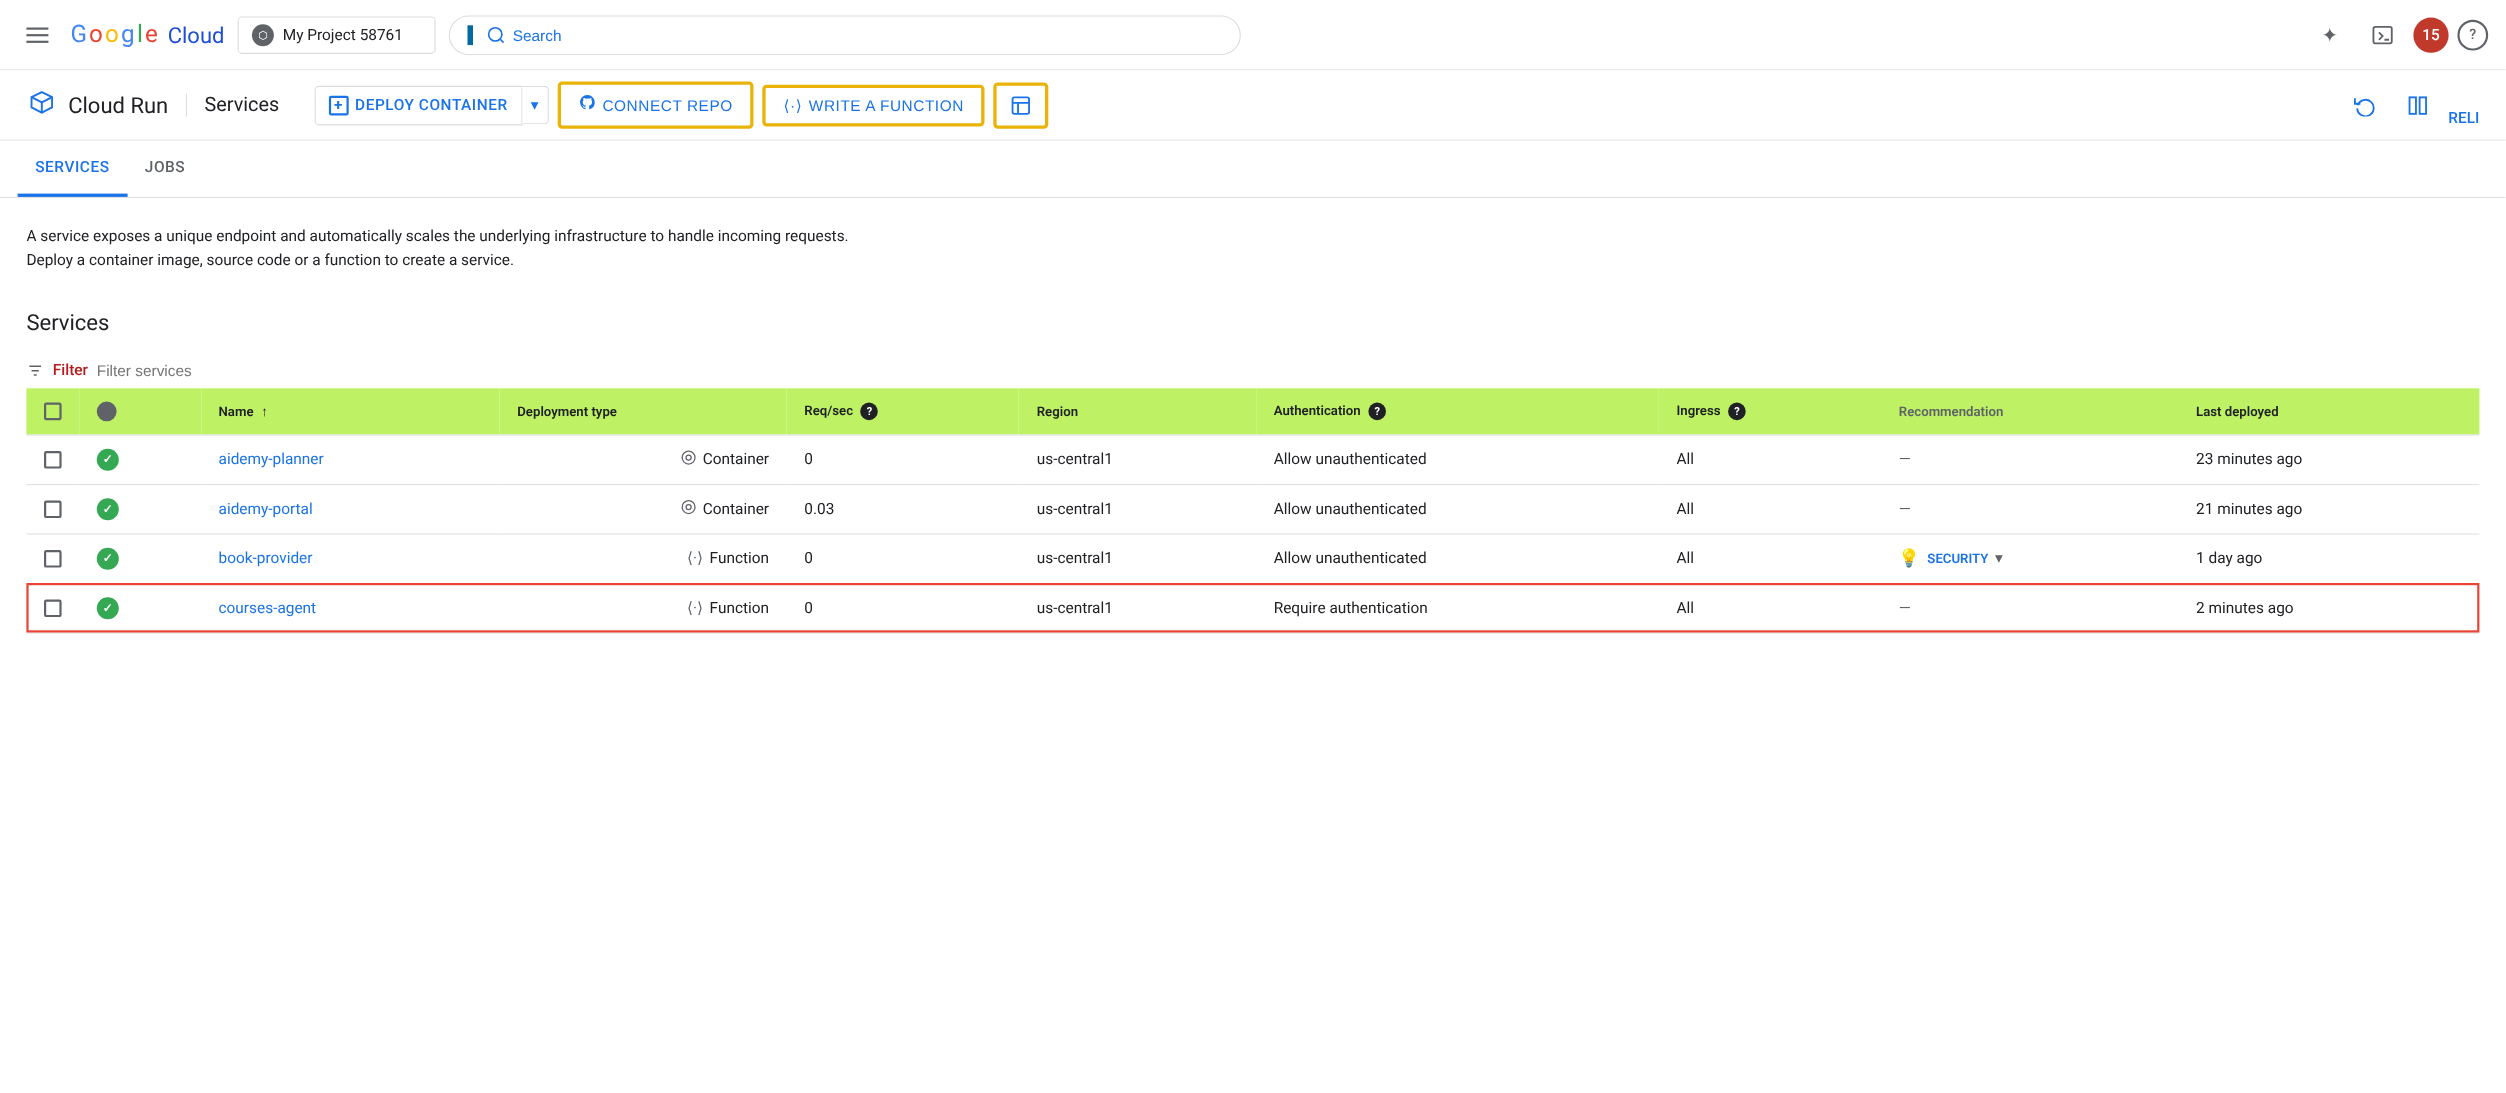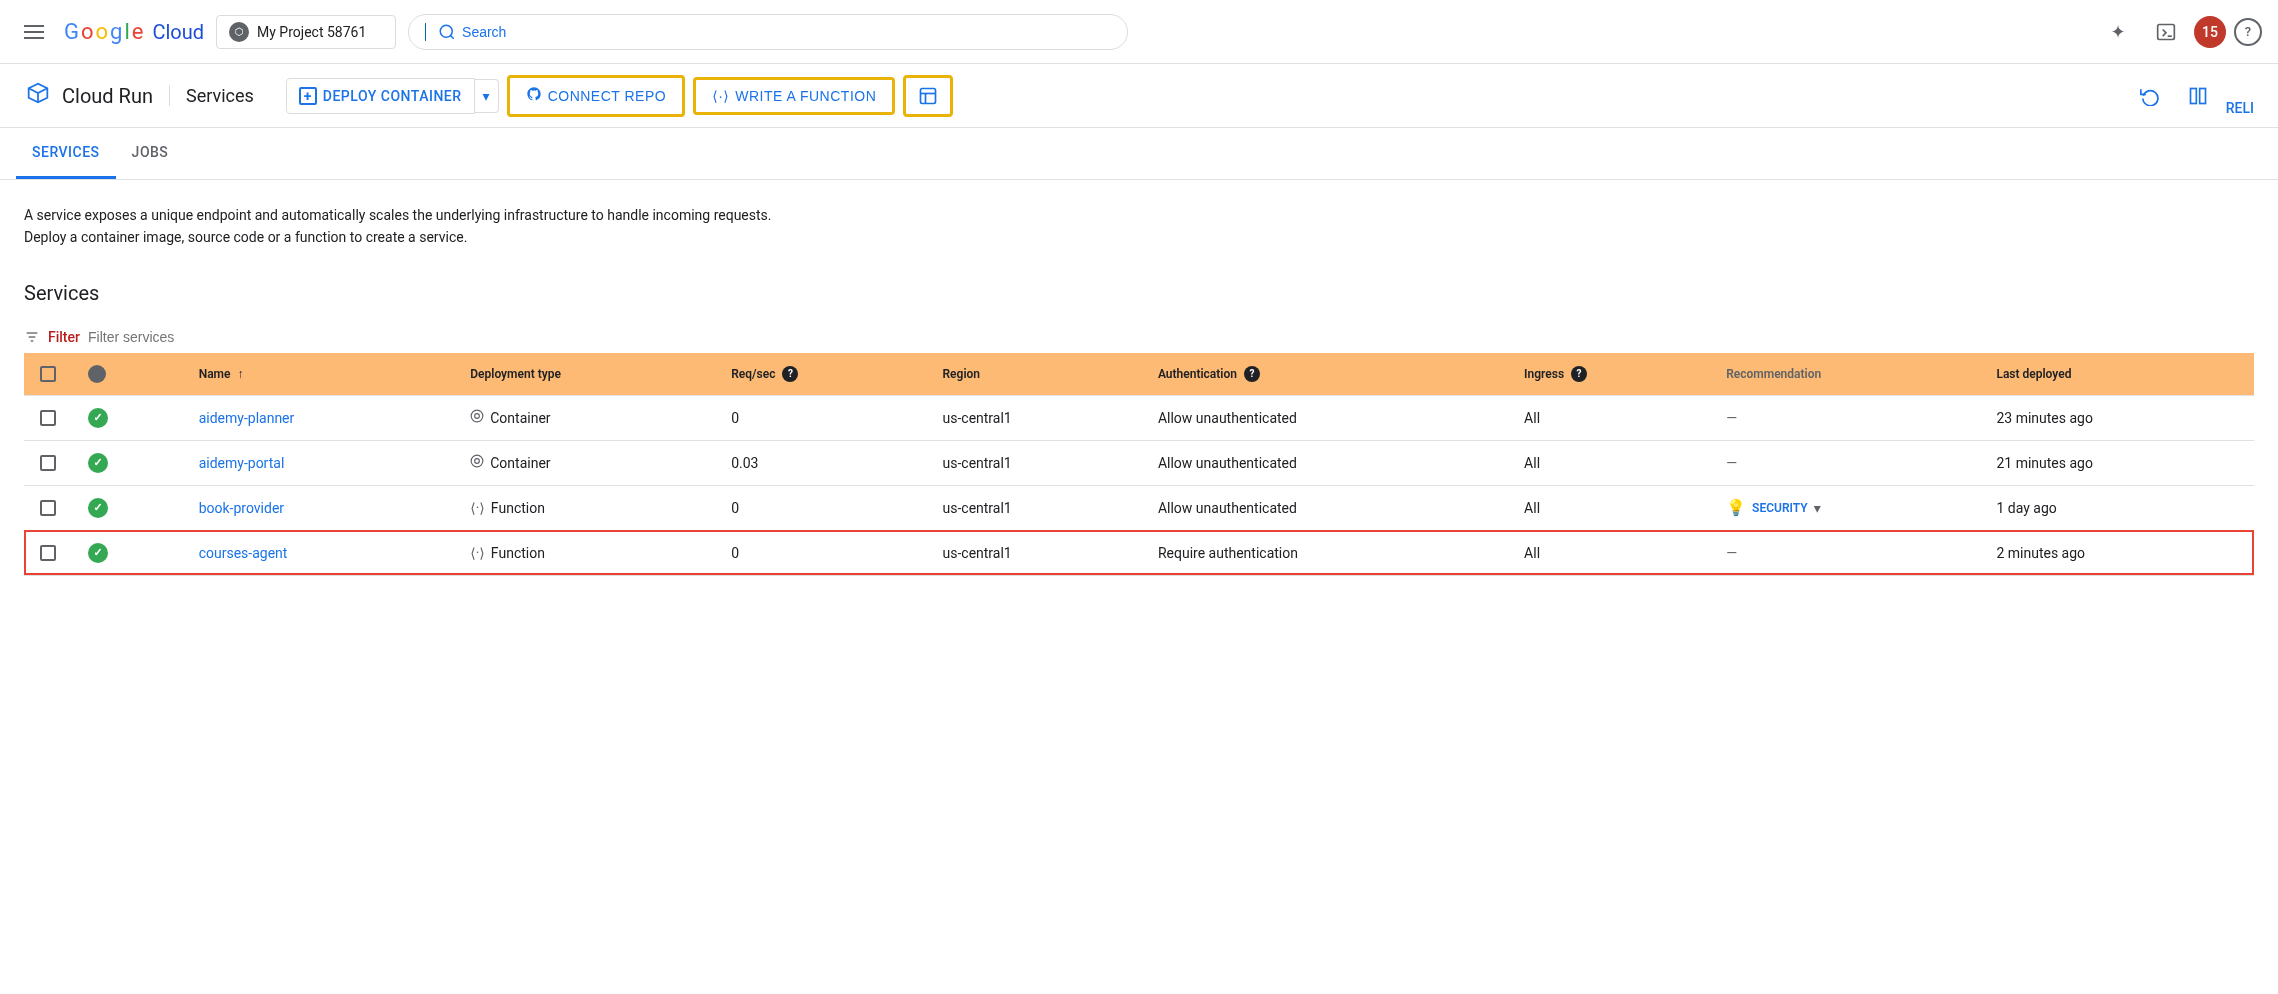--- a/index.html
+++ b/index.html
@@ -26,21 +26,21 @@
     }
     .project-icon { width: 20px; height: 20px; border-radius: 50%; background: #5f6368; display: flex; align-items: center; justify-content: center; color: white; font-size: 10px; }
     .search-bar {
       flex: 1; display: flex; align-items: center;
       border: 1px solid #dadce0; border-radius: 24px;
       padding: 8px 16px; gap: 8px; max-width: 720px;
     }
     .search-bar input { border: none; outline: none; flex: 1; font-size: 14px; color: #5f6368; background: transparent; }
     .search-btn {
       display: flex; align-items: center; gap: 6px;
-      border-left: 1px solid #0369a1; padding-left: 12px;
+      border-left: 5px solid #0369a1; padding-left: 12px;
       color: #1a73e8; font-size: 14px; cursor: pointer; background: none; border-top: none; border-right: none; border-bottom: none;
     }
     .nav-icons { display: flex; align-items: center; gap: 8px; margin-left: auto; }
     .nav-icon-btn { width: 40px; height: 40px; border-radius: 50%; display: flex; align-items: center; justify-content: center; cursor: pointer; color: #5f6368; background: none; border: none; font-size: 18px; }
     .avatar { width: 32px; height: 32px; border-radius: 50%; background: #c0392b; color: white; display: flex; align-items: center; justify-content: center; font-size: 14px; font-weight: 500; cursor: pointer; }
     .question-btn { width: 28px; height: 28px; border-radius: 50%; border: 2px solid #5f6368; display: flex; align-items: center; justify-content: center; color: #5f6368; font-size: 13px; font-weight: 500; cursor: pointer; }
 
     
     .service-nav {
       display: flex; align-items: center; height: 64px;
@@ -77,35 +77,35 @@
 
     .section-title { font-size: 20px; font-weight: 400; color: #202124; margin-bottom: 16px; }
 
     
     .filter-bar { display: flex; align-items: center; gap: 8px; padding: 8px 0; margin-bottom: 0; }
     .filter-label { font-size: 14px; font-weight: 500; color: #b91c1c; }
     .filter-input { font-size: 14px; color: #5f6368; border: none; outline: none; background: transparent; }
 
     
     .table-container { width: 100%; border-collapse: collapse; }
-    .table-header { background: #fdba74; }
+    .table-header { background: #bef264; }
     .table-header th {
       padding: 12px 16px; text-align: left; font-size: 12px; font-weight: 600;
       color: #202124; border-bottom: 1px solid #e0e0e0; white-space: nowrap;
     }
     .table-header th:first-child { width: 40px; }
     .table-row td {
       padding: 12px 16px; border-bottom: 1px solid #e0e0e0;
       font-size: 14px; vertical-align: middle;
     }
     .checkbox { width: 16px; height: 16px; border: 2px solid #5f6368; border-radius: 2px; cursor: pointer; }
     .status-dot { width: 20px; height: 20px; border-radius: 50%; background: #34a853; display: flex; align-items: center; justify-content: center; }
     .status-dot::after { content: '✓'; color: white; font-size: 11px; font-weight: bold; }
     .service-link { color: #1a73e8; text-decoration: none; cursor: pointer; }
-    .deployment-type { display: flex; align-items: center; gap: 6px; color: #202124; }
+    .deployment-type { display: flex; align-items: center; gap: 6px; color: #202124; justify-content: flex-end; }
     .help-icon { width: 16px; height: 16px; border-radius: 50%; background: #202124; color: white; display: inline-flex; align-items: center; justify-content: center; font-size: 10px; font-weight: bold; cursor: pointer; margin-left: 4px; }
     .sort-icon { margin-left: 4px; font-size: 12px; }
     .recommendation-cell { display: flex; align-items: center; gap: 6px; }
     .security-badge { color: #1a73e8; font-size: 12px; font-weight: 600; display: flex; align-items: center; gap: 4px; }
     .security-dropdown { color: #5f6368; cursor: pointer; }
     .dash { color: #5f6368; }
 
     
     .highlighted-row { outline: 2px solid #ea4335; outline-offset: -2px; }
 

